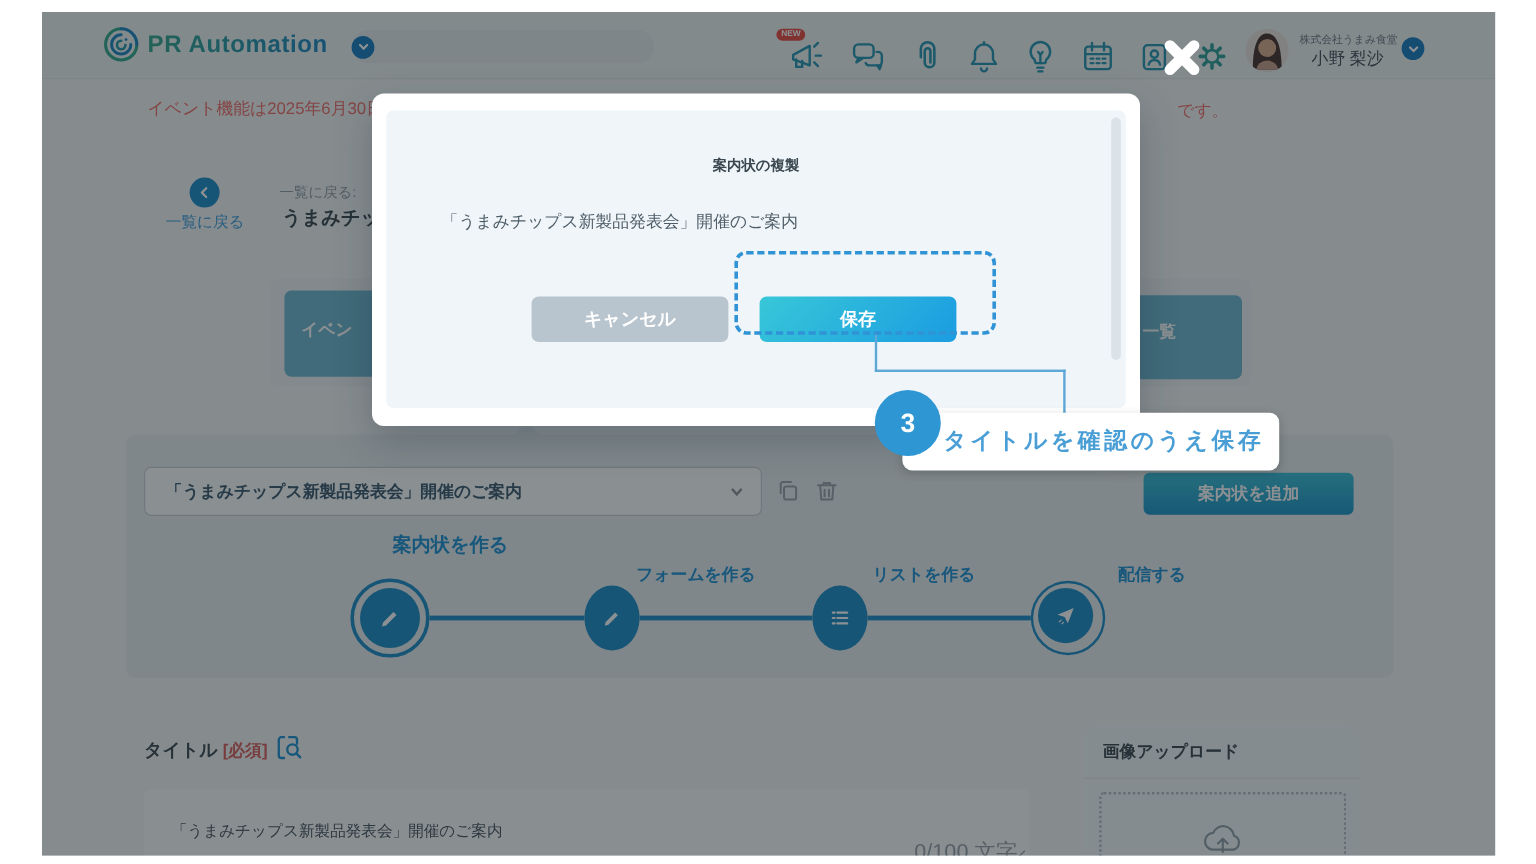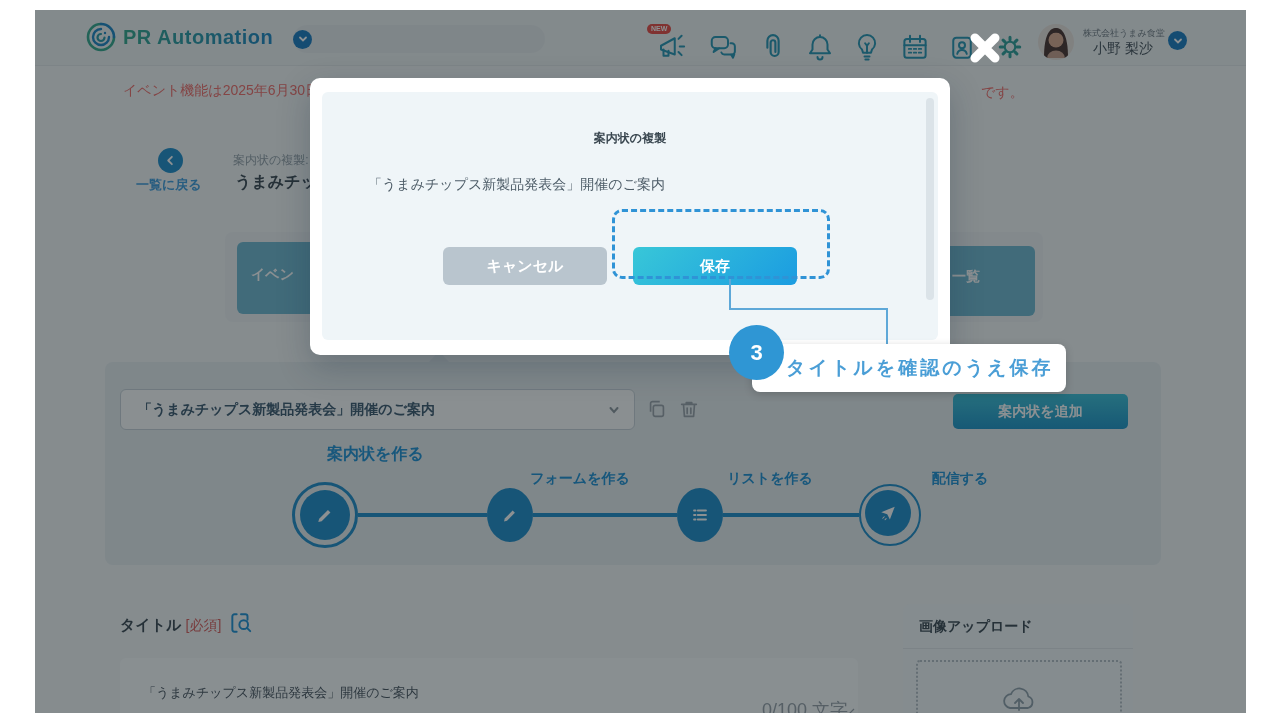--- a/index.html
+++ b/index.html
@@ -34,21 +34,21 @@
   .select{background:#fbfdfe;border:1px solid #c7d2d8;border-radius:6px;display:flex;align-items:center;}
   .select .val{font-size:14px;font-weight:bold;color:#3c5a70;padding-left:17px;flex:1;white-space:nowrap;overflow:hidden;}
   .addbtn{background:linear-gradient(180deg,#3cc0d8,#1f95c8);border-radius:5px;color:#fff;font-size:14px;font-weight:bold;
     display:flex;align-items:center;justify-content:center;}
   .steplbl{color:#2093d5;font-weight:bold;font-size:14px;text-align:center;}
   .stepline{height:4px;background:#1f8fcb;}
   .circ{border-radius:50%;background:#1f8fcb;display:flex;align-items:center;justify-content:center;}
   .ring{border-radius:50%;border:3px solid #1f8fcb;background:transparent;}
   .ellip{border-radius:50%;background:#1f8fcb;display:flex;align-items:center;justify-content:center;}
   .sec-label{font-size:15px;font-weight:bold;color:#3c4a54;}
-  .req{color:#d8605e;font-weight:normal;font-size:14px;margin-top:48px;}
+  .req{color:#d8605e;font-weight:bold;font-size:14px;margin-top:48px;}
   .textarea{background:#fafdfe;border-radius:6px;}
   .ta-text{font-size:13px;color:#4a5761;}
   .counter{font-size:18px;color:#97a2aa;}
   .upanel{background:#f2f7f9;border-radius:8px;}
   .up-title{font-size:14px;font-weight:bold;color:#3c4a54;}
   .dropzone{border:2px dotted #b3bec5;border-radius:4px;}
   
   #overlay{left:35px;top:10px;width:1211px;height:703px;background:rgba(15,22,28,0.48);z-index:10;}
   #modal{left:310px;top:78px;width:640px;height:277px;background:#fff;border-radius:10px;z-index:30;
     box-shadow:0 12px 32px rgba(20,40,60,.25);}
@@ -177,22 +177,22 @@
   </div>
 
   <div class="abs red" style="left:88px;top:72px;">イベント機能は2025年6月30日ま</div>
   <div class="abs red" style="left:918px;top:74px;margin-left:28px;">です。</div>
 
   <div class="abs circ" style="left:123px;top:138px;width:25px;height:25px;">
     <svg width="11" height="11" viewBox="0 0 12 12">
         <path d="M7.5 2 L3.5 6 L7.5 10" fill="none" stroke="#fff" stroke-width="2" stroke-linecap="round" stroke-linejoin="round"></path>
       </svg>
   </div>
-  <div class="abs backlbl" style="left:101px;top:166px;width:70px;font-weight:bold;">一覧に戻る</div>
-  <div class="abs projlbl" style="left:198px;top:142px;">案内状の複製:</div>
+  <div class="abs backlbl" style="left:101px;top:166px;width:70px;text-align:center;">一覧に戻る</div>
+  <div class="abs projlbl" style="left:198px;top:142px;">一覧に戻る:</div>
   <div class="abs projname" style="left:200px;top:162px;">うまみチップ</div>
 
   <div class="abs bgwrap" style="left:190px;top:222px;width:818px;height:90px;">
     <div class="abs bgbtn" style="left:12px;top:10px;width:260px;height:72px;">
       <span class="abs" style="left:14px;top:24px;">イベン</span>
     </div>
     <div class="abs bgbtn" style="left:570px;top:14px;width:240px;height:70px;">
       <span class="abs" style="left:157px;top:22px;">一覧</span>
     </div>
   </div>

